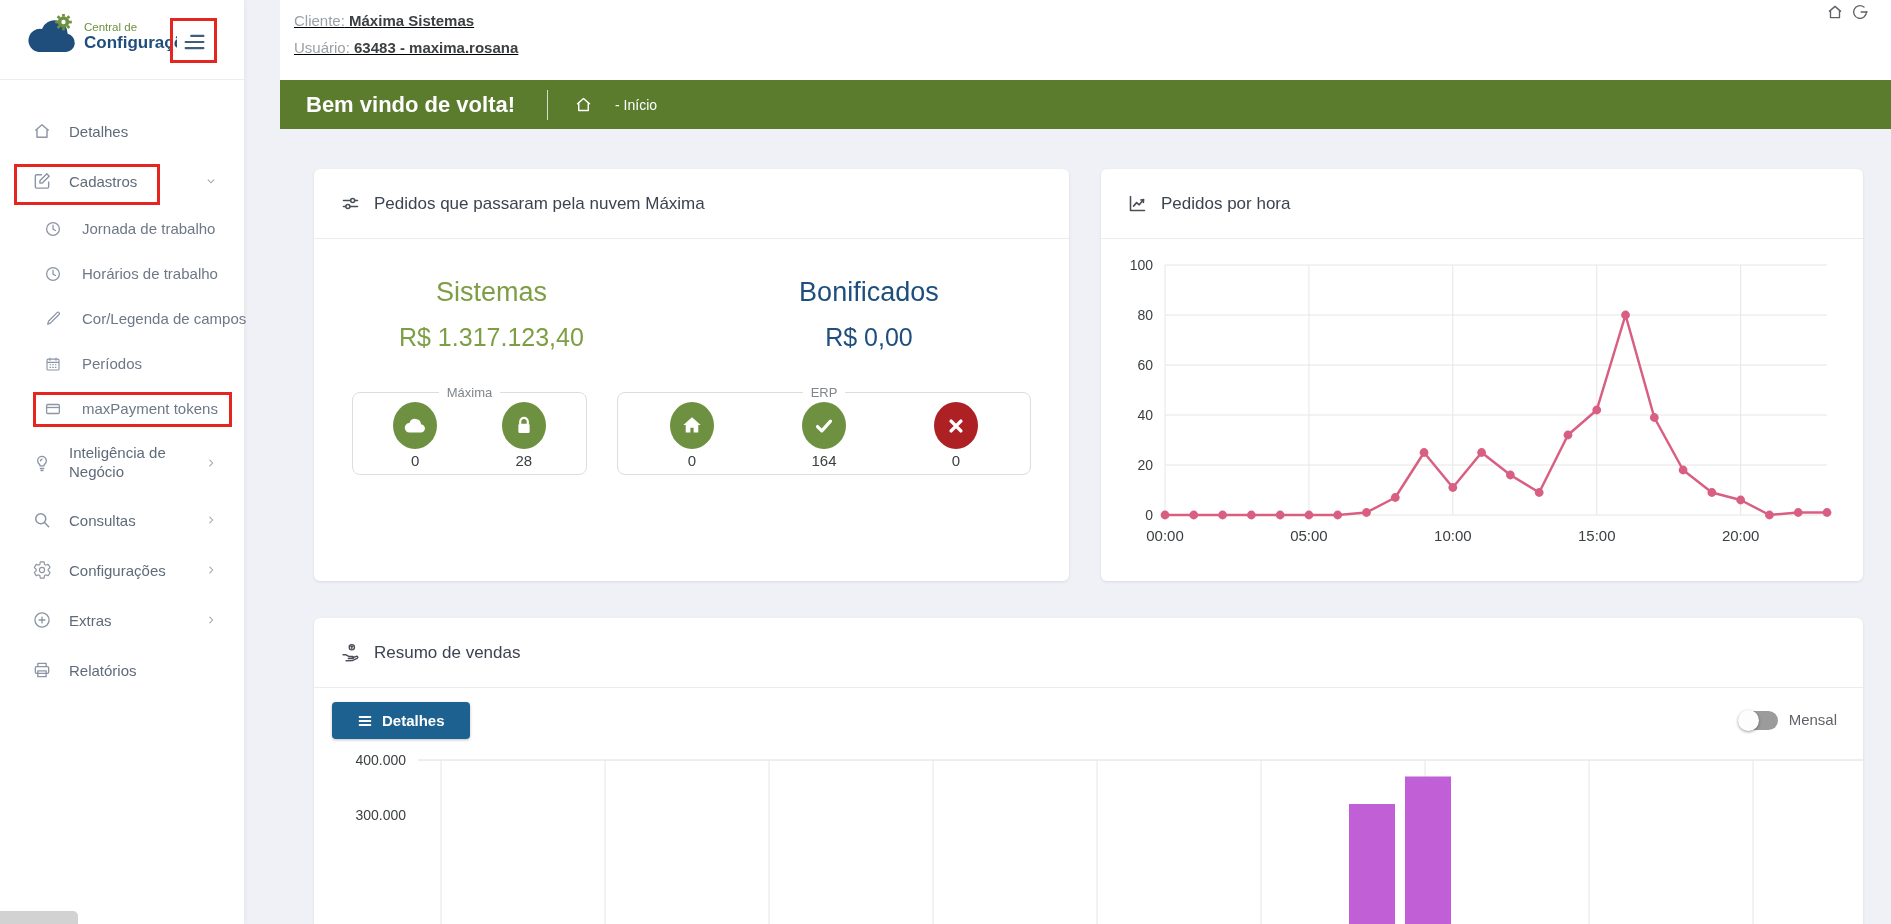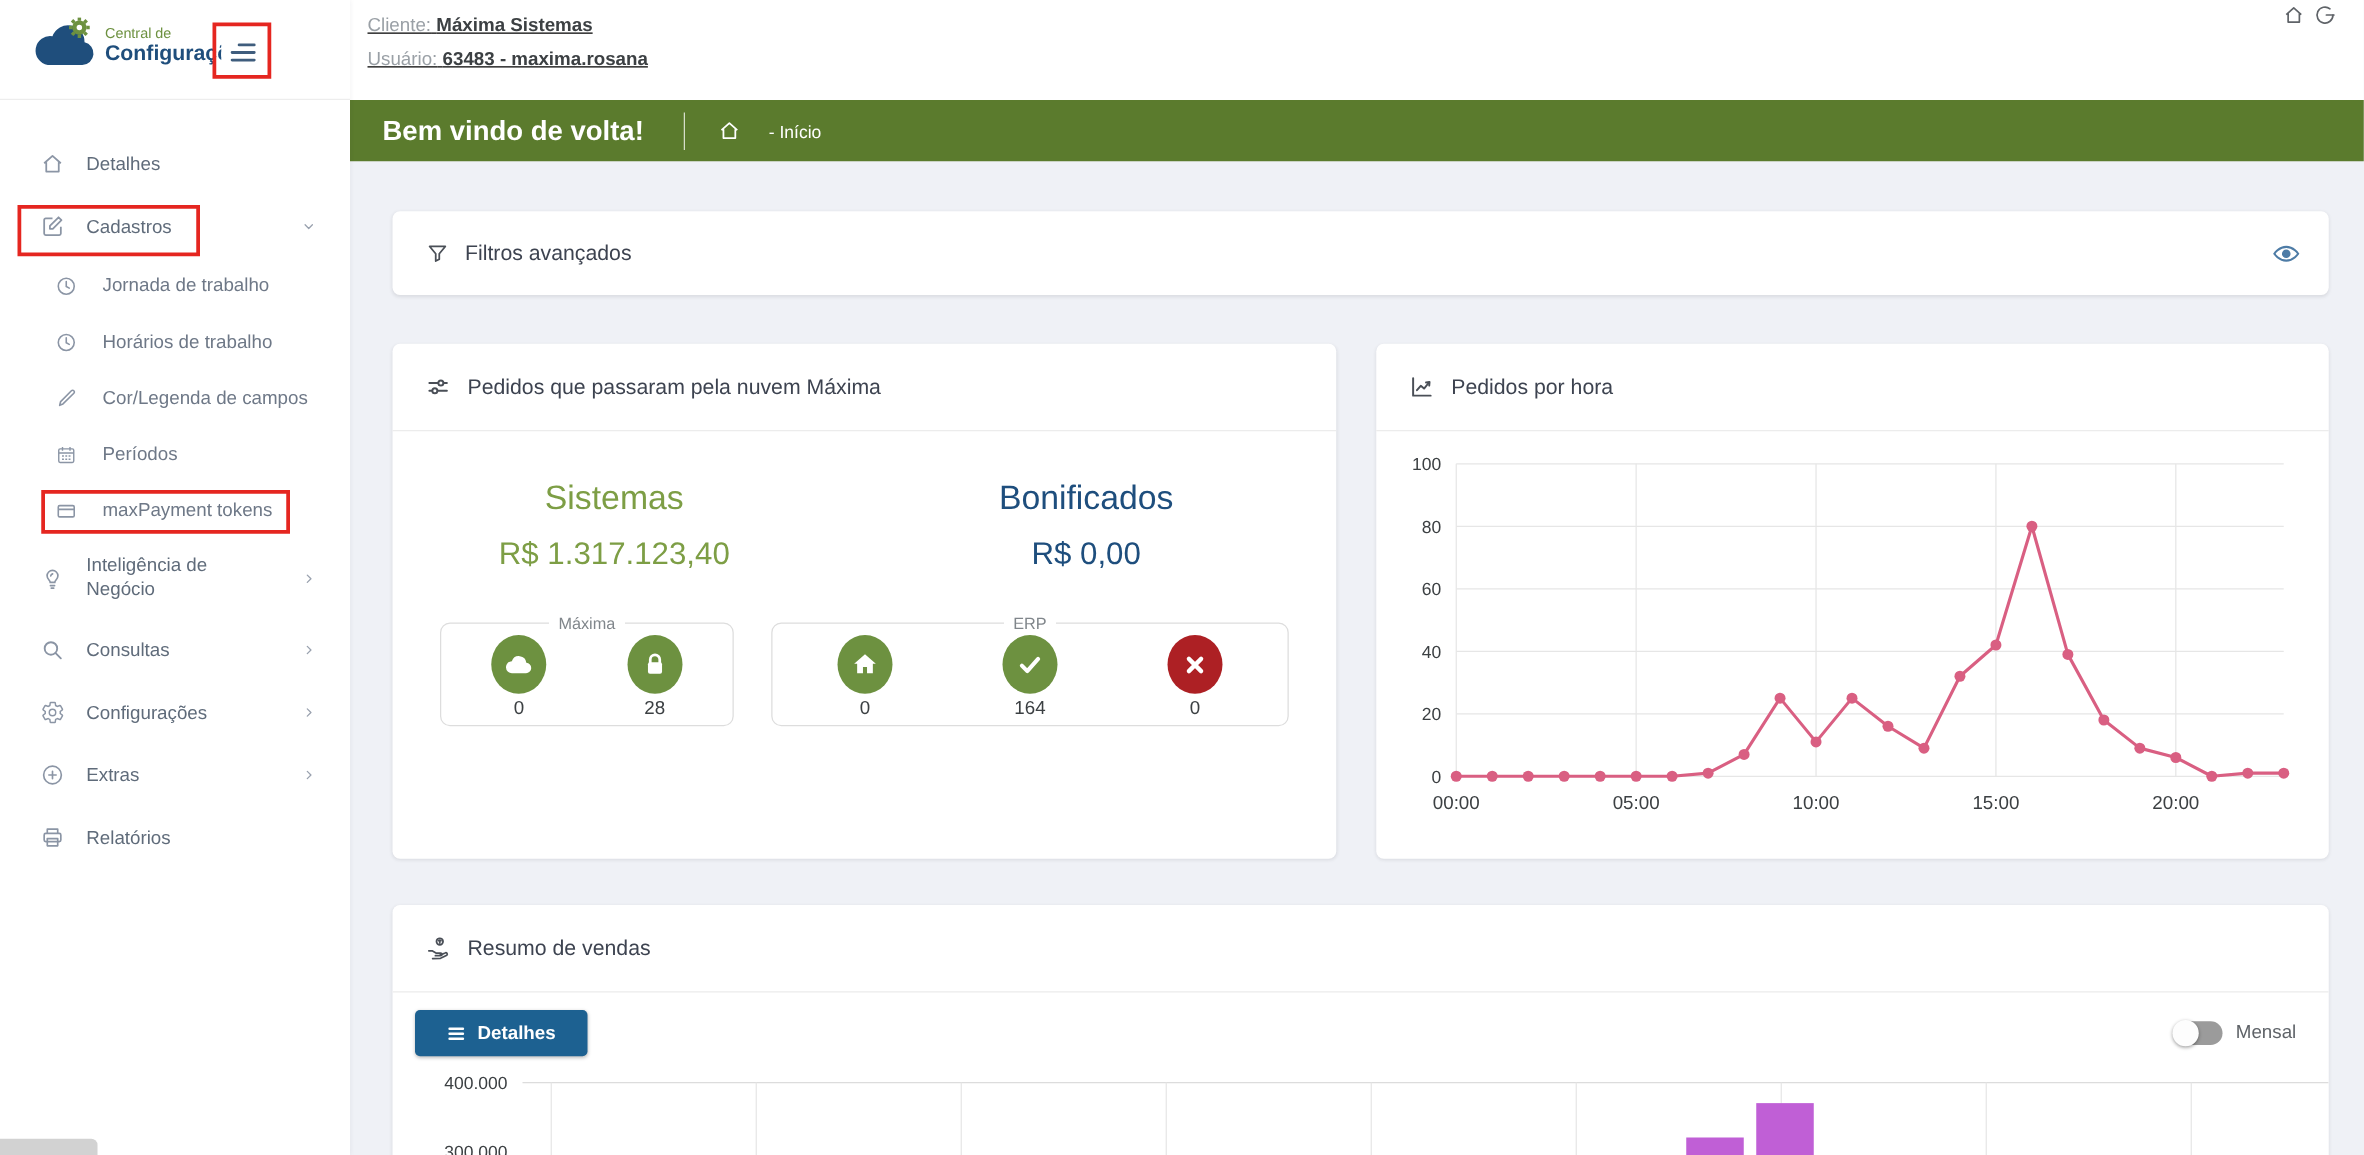--- a/index.html
+++ b/index.html
@@ -2,21 +2,21 @@
 <html style="--banner-green: #5b7b2d; --accent-green: #7d9e45; --navy: #1e4e7d; --button-blue: #1d6191; --circle-green: #6d9140; --circle-red: #ad2024; --ann-red: #e52620;"><head>
 <meta charset="utf-8">
 <style>
   html,body{margin:0;padding:0;width:1891px;height:924px;overflow:hidden;background:#eff1f6;
     font-family:"Liberation Sans",sans-serif;-webkit-font-smoothing:antialiased;}
   *{box-sizing:border-box;}
   .icon{display:inline-flex;align-items:center;justify-content:center;}
   .icon svg{display:block;}
 
   
-  .sidebar{position:absolute;left:0;top:0;width:280px;height:924px;background:#fff;z-index:3;
+  .sidebar{position:absolute;left:0;top:0;width:244px;height:924px;background:#fff;z-index:3;
     box-shadow:1px 0 4px rgba(30,35,45,.06);}
   .logo-row{position:relative;height:80px;border-bottom:1px solid #ededed;background:#fff;}
   .logo{position:absolute;left:24px;top:14px;display:flex;align-items:center;}
   .logo-text{margin-left:4px;line-height:1.1;}
   .logo-line1{font-size:11.5px;color:#6d9140;}
   .logo-line2{font-size:17px;font-weight:bold;color:#1f4e7c;}
   .hamburger-btn{position:absolute;left:177px;top:25px;width:36px;height:33px;display:flex;
     align-items:center;justify-content:center;cursor:pointer;background:#fff;border:none;padding:0;}
   .menu-annotation{position:absolute;left:170px;top:18px;width:47px;height:45px;
     border:3px solid var(--ann-red,#e52620);pointer-events:none;}
@@ -324,36 +324,20 @@
   <span class="icon banner-home">
     <svg viewBox="0 0 24 24" fill="none" stroke="currentColor" stroke-width="1.8" stroke-linejoin="round">
       <path d="M4 11.5 12 4.5l8 7M6 10.5V19.5h12v-9"></path>
     </svg>
   </span>
   <span class="banner-crumb">- Início</span>
 </div>
 
 <main class="content">
 
-  <section class="card filters-card">
-    <span class="icon f-icon">
-      <svg viewBox="0 0 24 24" fill="none" stroke="currentColor" stroke-width="1.7" stroke-linejoin="round">
-        <path d="M4.5 5h15l-5.8 7v5.2l-3.4 1.8V12z"></path>
-      </svg>
-    </span>
-    <span class="card-title">Filtros avançados</span>
-    <button class="eye-btn">
-      <span class="icon">
-        <svg viewBox="0 0 24 24" fill="none" stroke="currentColor" stroke-width="1.7">
-          <path d="M2.5 12S6 6.5 12 6.5 21.5 12 21.5 12 18 17.5 12 17.5 2.5 12 2.5 12z"></path>
-          <circle cx="12" cy="12" r="2.6" fill="currentColor"></circle>
-        </svg>
-      </span>
-    </button>
-  </section>
 
   <div class="cards-row">
 
     <section class="card orders-card">
       <div class="card-header">
         <span class="icon h-icon">
           <svg viewBox="0 0 24 24" fill="none" stroke="currentColor" stroke-width="1.8" stroke-linecap="round">
             <path d="M4 8.5h16M4 15.5h16"></path>
             <circle cx="14.5" cy="8.5" r="2.3" fill="#fff"></circle>
             <circle cx="9" cy="15.5" r="2.3" fill="#fff"></circle>

